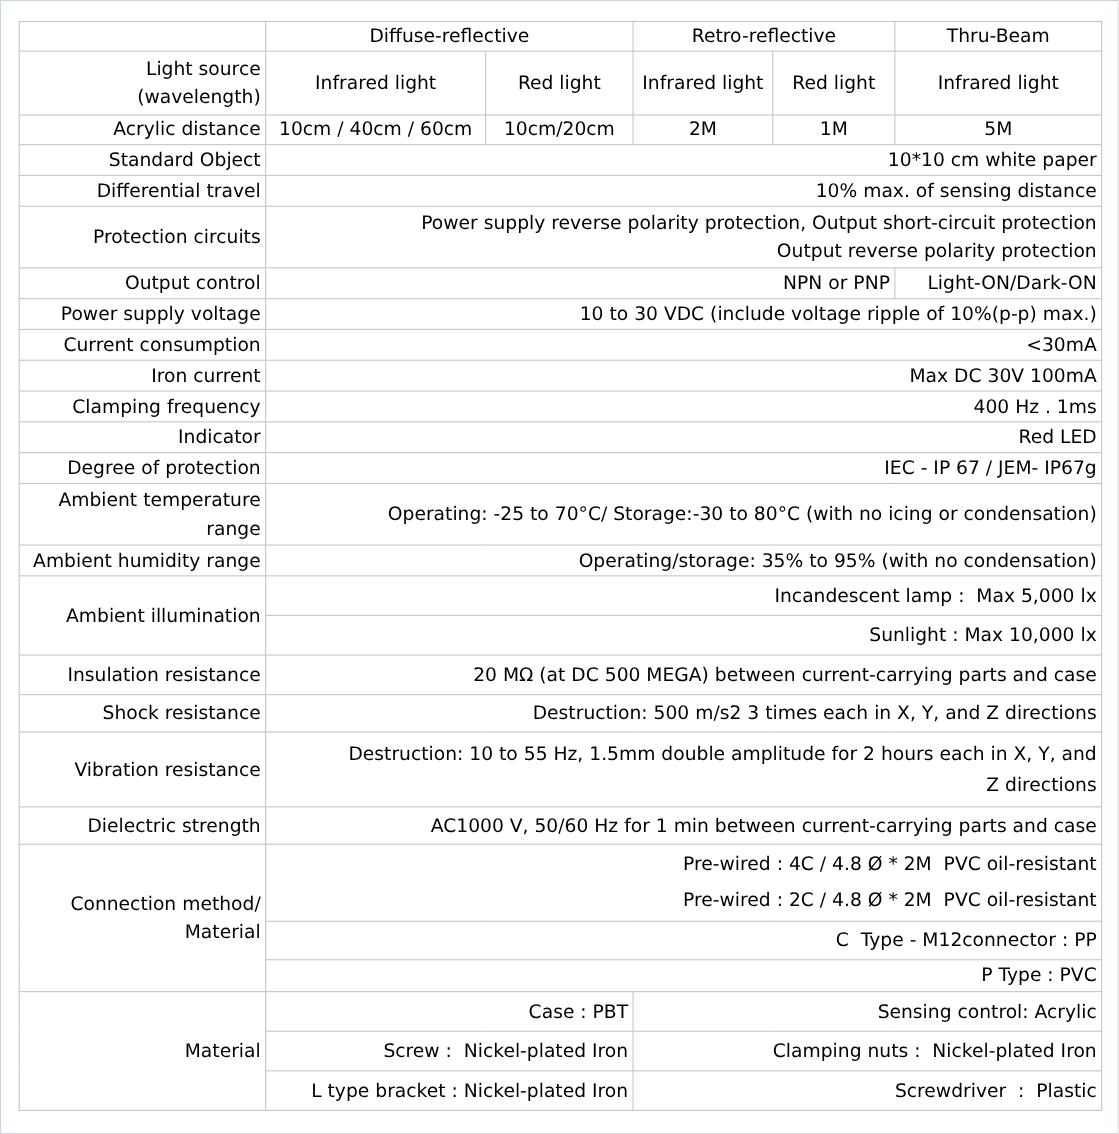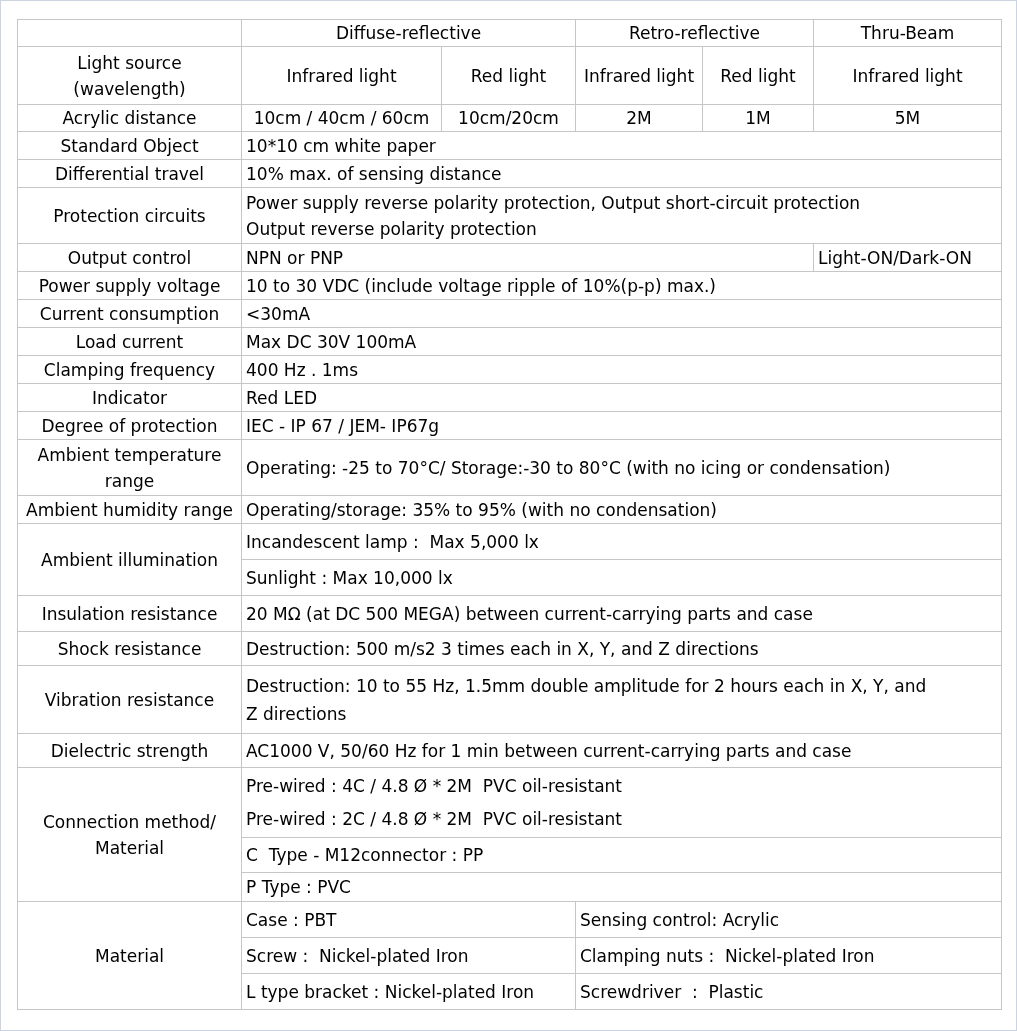--- a/index.html
+++ b/index.html
@@ -20,22 +20,22 @@
     font-size:17px;
     line-height:26px;
   }
   .spec td{
     border:1px solid #c6c6c6;
     padding:0 4px;
     white-space:pre-wrap;
     overflow:hidden;
     vertical-align:middle;
   }
-  .lbl{text-align:center;padding-left:5px;}
-  .val{text-align:left;padding-left:6px;}
+  .lbl{text-align:right;padding-left:5px;}
+  .val{text-align:right;padding-left:6px;}
   .ctr{text-align:center;padding:0 1px;}
   .top{vertical-align:top;padding-top:3px;}
   .gap{line-height:33px;}
   .vib{line-height:28px;}
 </style>
 </head>
 <body>
 
 <div class="page">
   <table class="spec">
@@ -101,21 +101,21 @@
       <td class="lbl">Power supply voltage</td>
       <td class="val" colspan="5">10 to 30 VDC (include voltage ripple of 10%(p-p) max.)</td>
     </tr>
 
     <tr style="height:28px">
       <td class="lbl">Current consumption</td>
       <td class="val" colspan="5">&lt;30mA</td>
     </tr>
 
     <tr style="height:28px">
-      <td class="lbl">Load current</td>
+      <td class="lbl">Iron current</td>
       <td class="val" colspan="5">Max DC 30V 100mA</td>
     </tr>
 
     <tr style="height:28px">
       <td class="lbl">Clamping frequency</td>
       <td class="val" colspan="5">400 Hz . 1ms</td>
     </tr>
 
     <tr style="height:28px">
       <td class="lbl">Indicator</td>

